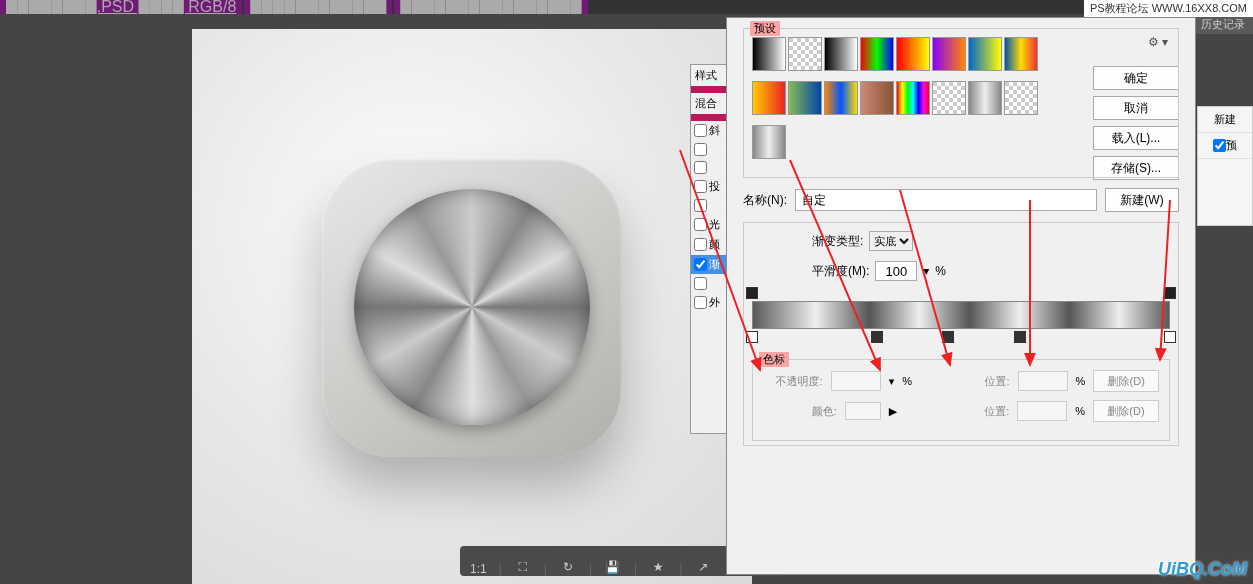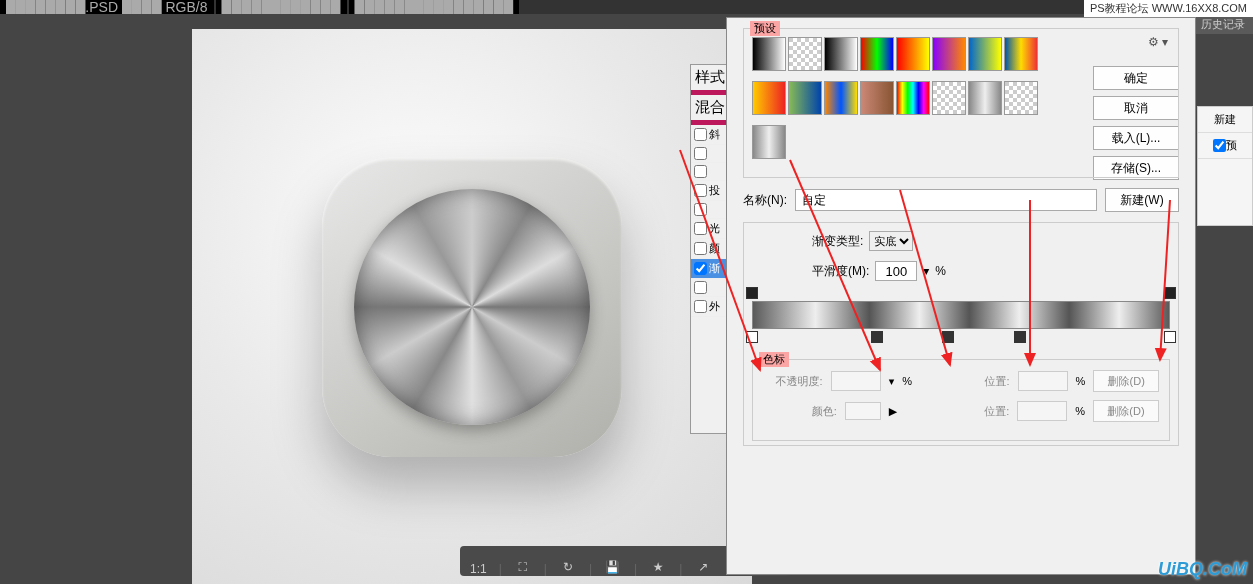--- a/index.html
+++ b/index.html
@@ -1,30 +1,30 @@
 <!DOCTYPE html>
 <html><head>
 <meta charset="utf-8">
 <style>
 * { box-sizing: border-box; margin: 0; padding: 0; }
 body { font-family: "Microsoft YaHei", sans-serif; font-size: 12px; background: #454545; width: 1253px; height: 584px; overflow: hidden; position: relative; }
 .topbar { position: absolute; top: 0; left: 0; right: 0; height: 14px; background: #333; }
 .topbar-tabs { position: absolute; top: 0; left: 0; height: 14px; display: flex; gap: 2px; }
-.tab { background: #000000; color: #aaa; padding: 0 6px; font-size: 14px; height: 14px; line-height: 14px; }
+.tab { background: #701a75; color: #aaa; padding: 0 6px; font-size: 16px; height: 14px; line-height: 14px; text-decoration: underline; }
 .watermark-top { position: absolute; top: 0; right: 0; background: #fff; color: #333; font-size: 11px; padding: 1px 6px; z-index: 200; margin-left: 30px; }
 .history-panel { position: absolute; top: 14px; right: 0; height: 20px; background: #424242; color: #ccc; font-size: 11px; display: flex; align-items: center; }
 .history-tab { background: #5a5a5a; padding: 2px 8px; margin-left: 14px; }
 .swatches { position: absolute; top: 0; right: 60px; display: flex; gap: 0; z-index: 150; }
 .swatch { width: 18px; height: 14px; }
 .canvas-area { position: absolute; top: 14px; left: 0; width: 800px; height: 570px; background: #454545; }
 .canvas { position: absolute; left: 192px; top: 15px; width: 560px; height: 555px; background: radial-gradient(circle at 40% 35%, #fdfdfd 0%, #e9e9e9 50%, #d9d9d9 100%); }
 .knob-base { position: absolute; left: 50%; top: 50%; transform: translate(-50%, -50%); width: 300px; height: 300px; border-radius: 70px; background: linear-gradient(145deg, #e8e8e8, #b0b0ab); box-shadow: 0 30px 50px rgba(0,0,0,0.25), inset 0 3px 3px rgba(255,255,255,0.6); }
 .knob-metal { position: absolute; left: 50%; top: 50%; transform: translate(-50%, -50%); width: 236px; height: 236px; border-radius: 50%; background: conic-gradient(#ccc, #888, #ddd, #777, #ccc, #999, #e0e0e0, #888, #ccc, #777, #ddd, #999, #ccc); box-shadow: inset 0 0 20px rgba(0,0,0,0.4), 0 5px 15px rgba(0,0,0,0.3); }
 .styles-panel { position: absolute; top: 64px; left: 690px; width: 60px; height: 370px; background: #f0f0f0; border: 1px solid #999; z-index: 5; }
-.style-hdr { font-size: 15px; padding: 3px 4px; border-bottom: 5px solid #be185d; }
+.style-hdr { font-size: 11px; padding: 3px 4px; border-bottom: 7px solid #be185d; }
 .style-row { display: flex; align-items: center; padding: 2px 3px; font-size: 11px; border-bottom: 1px solid #eee; }
 .style-row input[type=checkbox] { margin-right: 2px; }
 .style-row.active { background: #4a90e2; color: #fff; }
 .gradient-editor { position: absolute; top: 17px; left: 726px; width: 470px; height: 558px; background: #f0f0f0; border: 1px solid #888; z-index: 20; }
 .ge-titlebar { background: #ad5b6d; color: #fff; height: 28px; display: flex; align-items: center; justify-content: center; position: relative; }
 .ge-title { font-size: 12px; }
 .ge-winbtns { position: absolute; right: 0; top: 0; display: flex; }
 .winbtn { width: 32px; height: 24px; background: #ad5b6d; color: #fff; display: flex; align-items: center; justify-content: center; font-size: 12px; }
 .winbtn.close { background: #c64e56; }
 .ge-body { padding: 10px 16px; }

